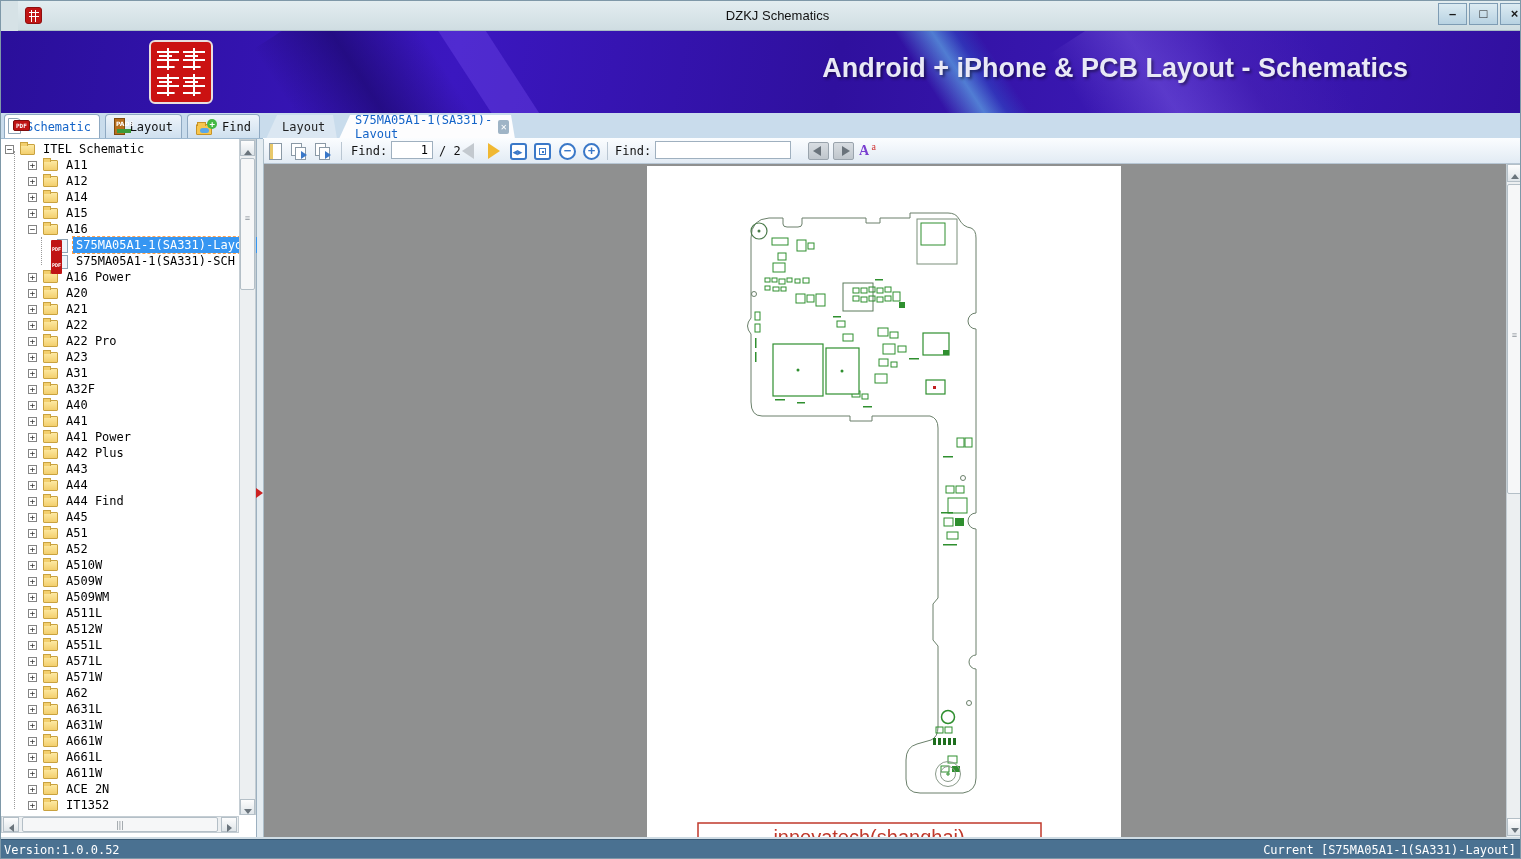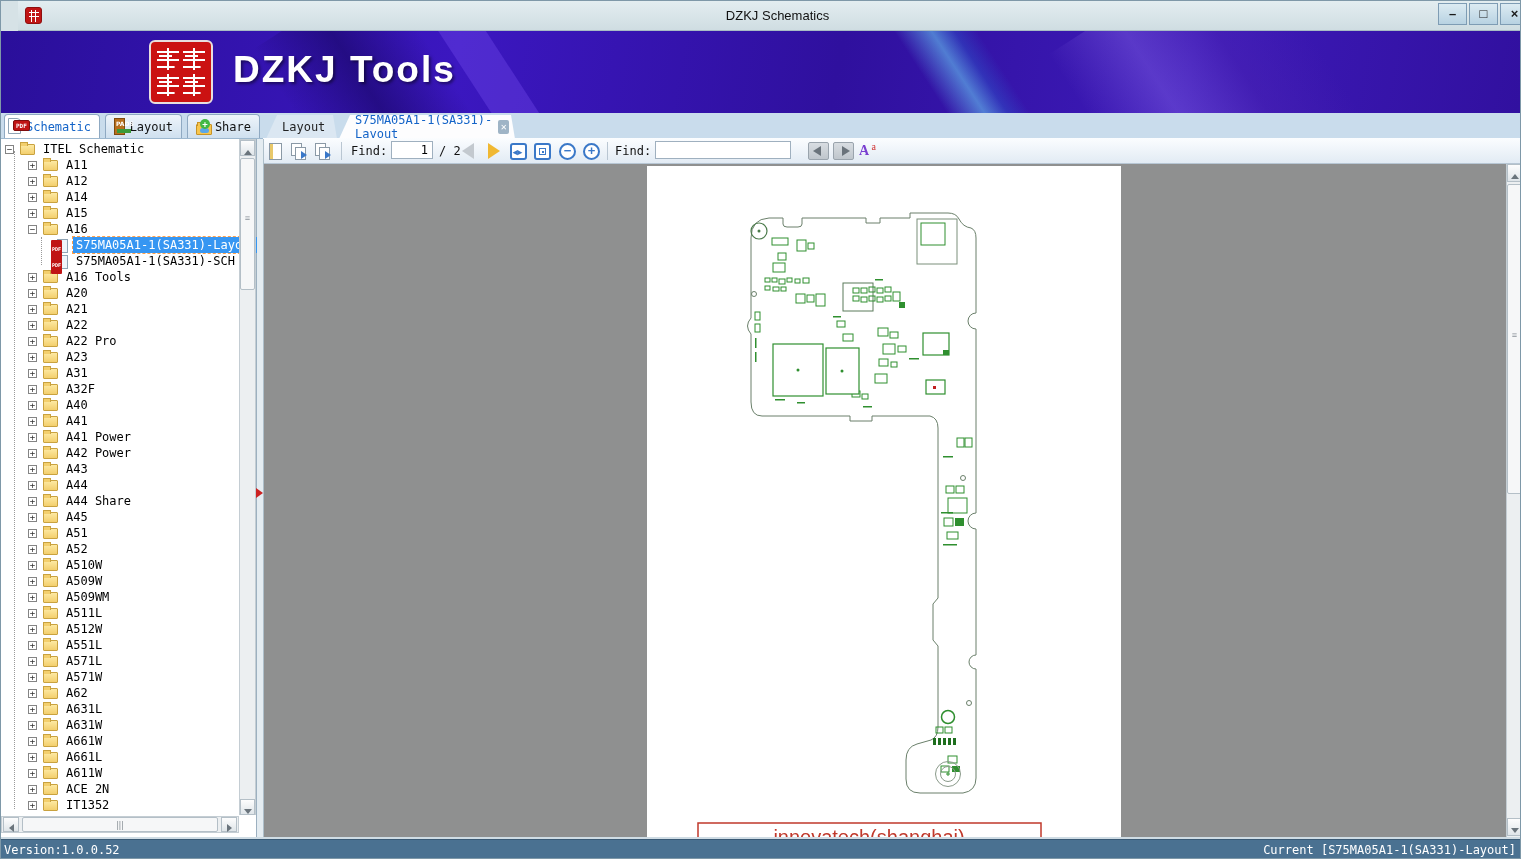--- a/index.html
+++ b/index.html
@@ -159,21 +159,21 @@
     <div class="streak s1"></div>
     <div class="streak s4"></div>
     <div class="streak s2"></div>
     <div class="streak s3"></div>
     <div class="logo-badge" title="东震科技">
       <div class="glyph"></div>
       <div class="glyph"></div>
       <div class="glyph"></div>
       <div class="glyph"></div>
     </div>
-    <div class="brand">DZKJ Tools</div>
+    <div class="tagline">Android + iPhone &amp; PCB Layout - Schematics</div>
   </div>
 
   <div class="tabstrip">
     <div class="rtab active" style="left:3px; width:96px;">
       <span class="ic-pdfdoc">
           <span class="page"></span>
           <span class="chip">PDF</span>
         </span>
       <span>Schematic</span>
     </div>
@@ -183,21 +183,21 @@
           <i></i>
         </span>
       <span>Layout</span>
     </div>
     <div class="rtab" style="left:186px; width:73px;">
       <span class="ic-share">
           <span class="fold"></span>
           <span class="cloud"></span>
           <span class="plus">+</span>
         </span>
-      <span>Share</span>
+      <span>Find</span>
     </div>
     <div class="dtab" style="left:265px; width:71px;">
       <span>Layout</span>
     </div>
     <div class="dtab active" style="left:338px; width:176px; padding-right:6px;">
       <span>S75MA05A1-1(SA331)-Layout</span>
       <span class="tab-close">✕</span>
     </div>
   </div>
 
@@ -309,21 +309,21 @@
         </div>
         <div class="tree-row" style="padding-left: 50px;">
           <span class="ticon pdf">
             <i>PDF</i>
           </span>
           <span class="tlabel">S75MA05A1-1(SA331)-SCH</span>
         </div>
         <div class="tree-row" style="padding-left: 27px;">
           <span class="expander">+</span>
           <span class="ticon folder"></span>
-          <span class="tlabel">A16 Tools</span>
+          <span class="tlabel">A16 Power</span>
         </div>
         <div class="tree-row" style="padding-left: 27px;">
           <span class="expander">+</span>
           <span class="ticon folder"></span>
           <span class="tlabel">A20</span>
         </div>
         <div class="tree-row" style="padding-left: 27px;">
           <span class="expander">+</span>
           <span class="ticon folder"></span>
           <span class="tlabel">A21</span>
@@ -364,36 +364,36 @@
           <span class="tlabel">A41</span>
         </div>
         <div class="tree-row" style="padding-left: 27px;">
           <span class="expander">+</span>
           <span class="ticon folder"></span>
           <span class="tlabel">A41 Power</span>
         </div>
         <div class="tree-row" style="padding-left: 27px;">
           <span class="expander">+</span>
           <span class="ticon folder"></span>
-          <span class="tlabel">A42 Power</span>
+          <span class="tlabel">A42 Plus</span>
         </div>
         <div class="tree-row" style="padding-left: 27px;">
           <span class="expander">+</span>
           <span class="ticon folder"></span>
           <span class="tlabel">A43</span>
         </div>
         <div class="tree-row" style="padding-left: 27px;">
           <span class="expander">+</span>
           <span class="ticon folder"></span>
           <span class="tlabel">A44</span>
         </div>
         <div class="tree-row" style="padding-left: 27px;">
           <span class="expander">+</span>
           <span class="ticon folder"></span>
-          <span class="tlabel">A44 Share</span>
+          <span class="tlabel">A44 Find</span>
         </div>
         <div class="tree-row" style="padding-left: 27px;">
           <span class="expander">+</span>
           <span class="ticon folder"></span>
           <span class="tlabel">A45</span>
         </div>
         <div class="tree-row" style="padding-left: 27px;">
           <span class="expander">+</span>
           <span class="ticon folder"></span>
           <span class="tlabel">A51</span>

